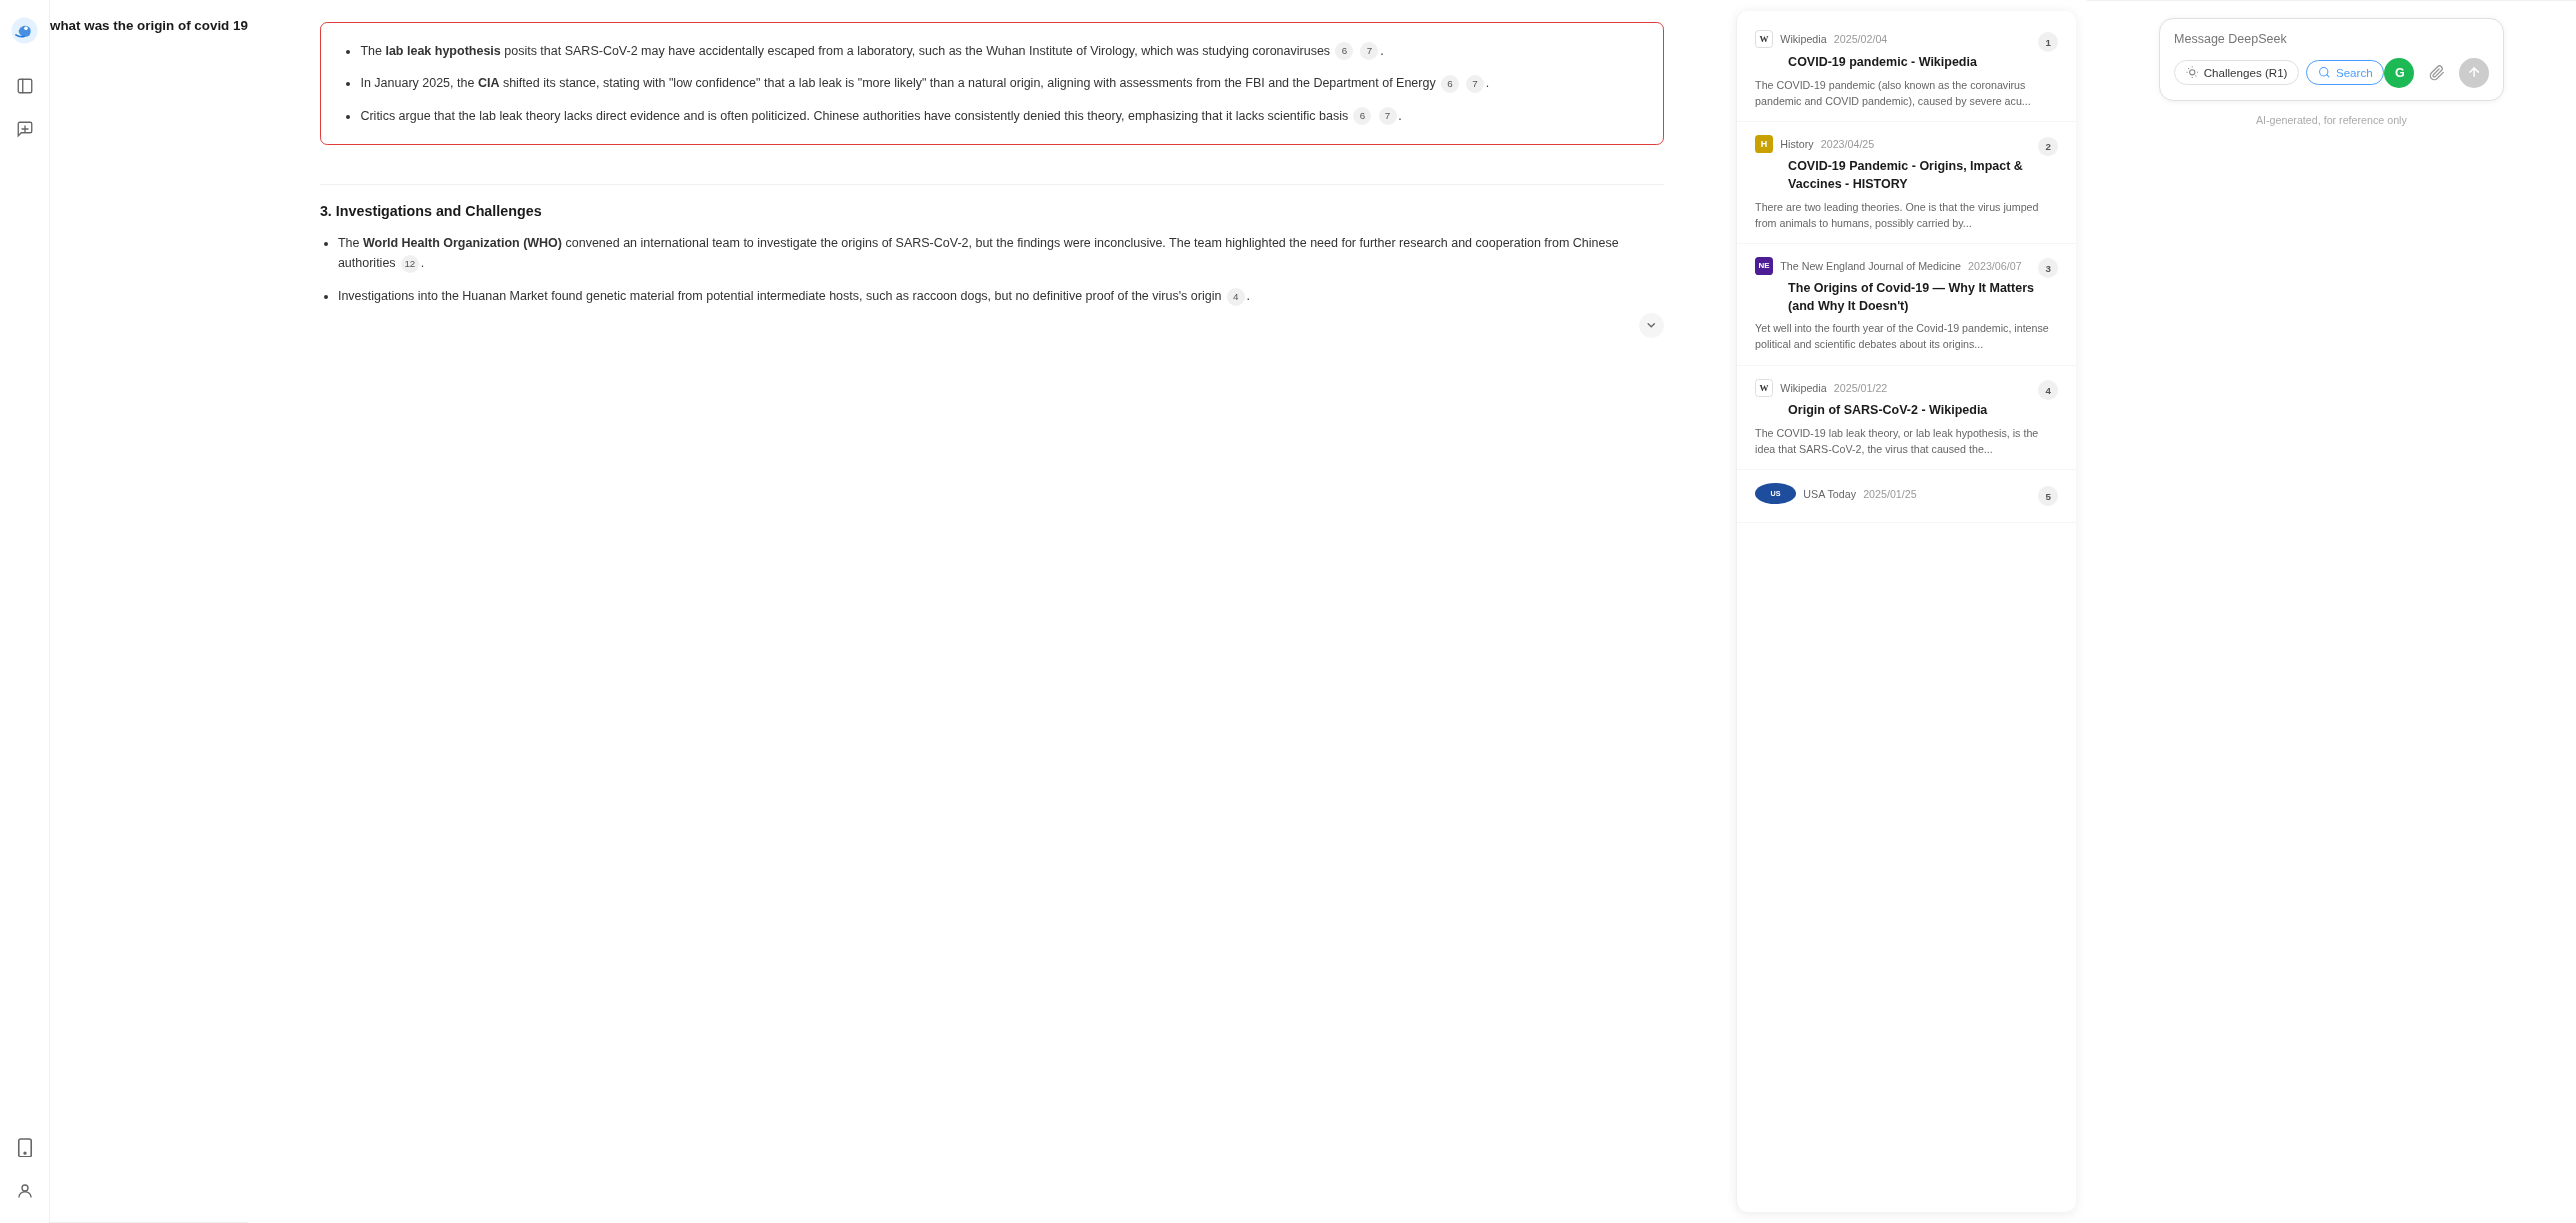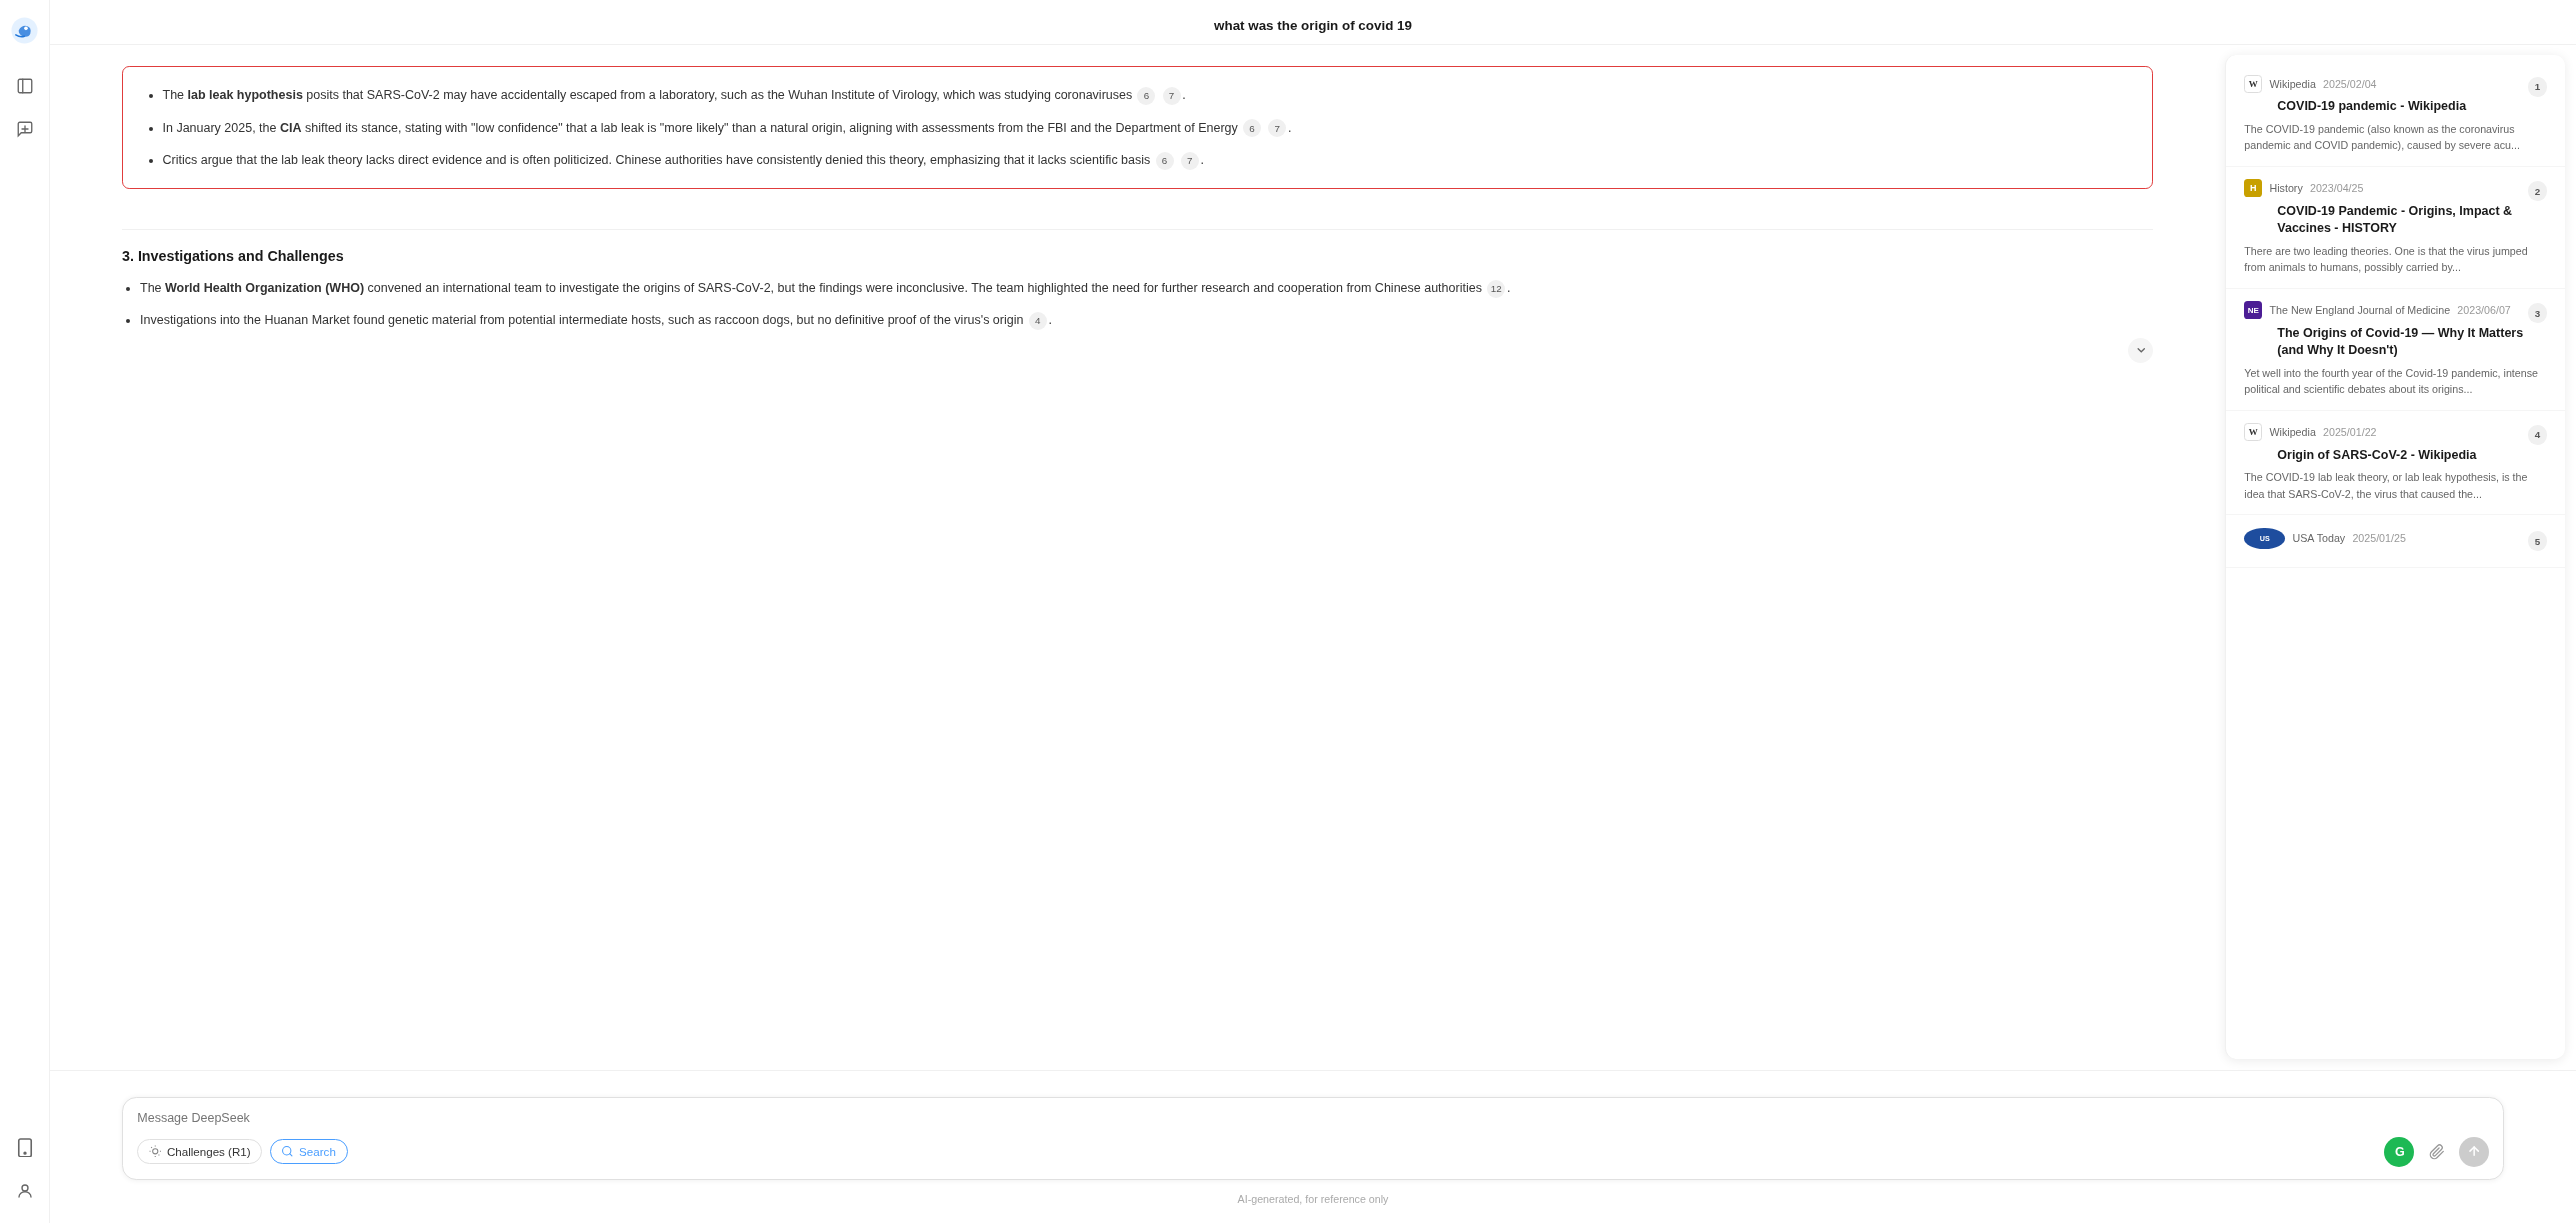--- a/index.html
+++ b/index.html
@@ -53,21 +53,21 @@
       display: flex;
       flex-direction: column;
       align-items: center;
       gap: 7.2px;
     }
 
     
     .main {
       flex: 1;
       display: flex;
-      flex-direction: column;
+      flex-direction: row;
       overflow: hidden;
     }
 
     
     .header {
       text-align: center;
       padding: 18px 0 10.7px;
       font-size: 13.4px;
       font-weight: 600;
       color: #1a1a1a;
@@ -159,21 +159,21 @@
       cursor: pointer;
       display: flex;
       align-items: center;
       justify-content: center;
       color: #666;
       font-size: 12.5px;
     }
 
     
     .input-area {
-      padding: 26px 72px 18px;
+      padding: 17px 72px 18px;
       border-top: 0.9px solid #f0f0f0;
     }
 
     .input-box {
       border: 0.9px solid #e0e0e0;
       border-radius: 14.3px;
       padding: 12.5px 14.3px;
       background: #fff;
       position: relative;
       box-shadow: 0 0.9px 5.4px rgba(0,0,0,0.06);

